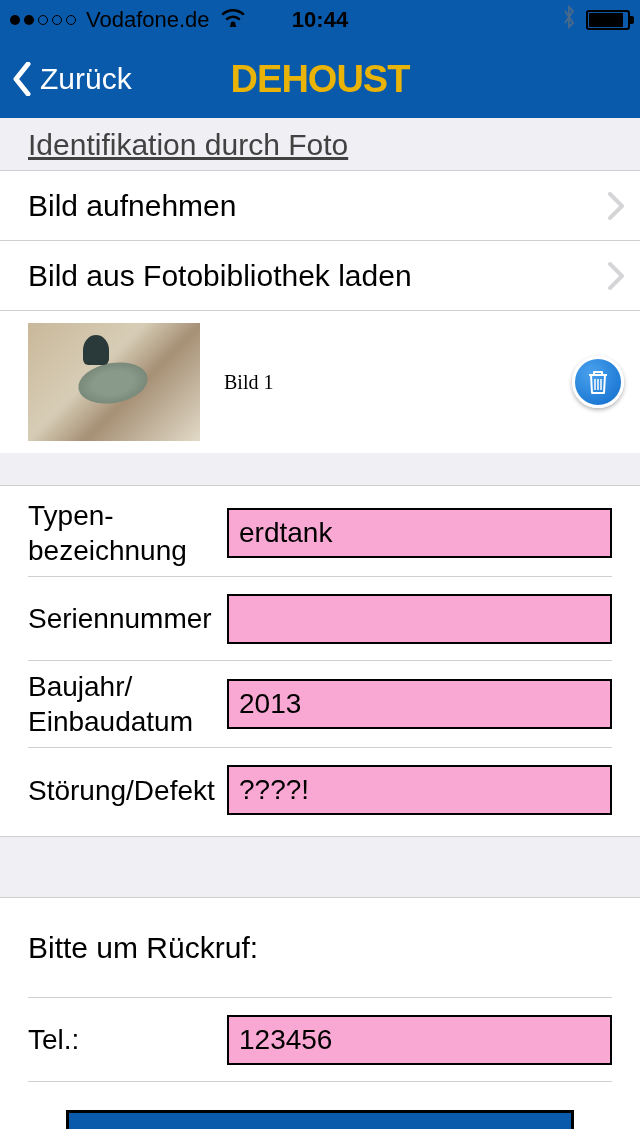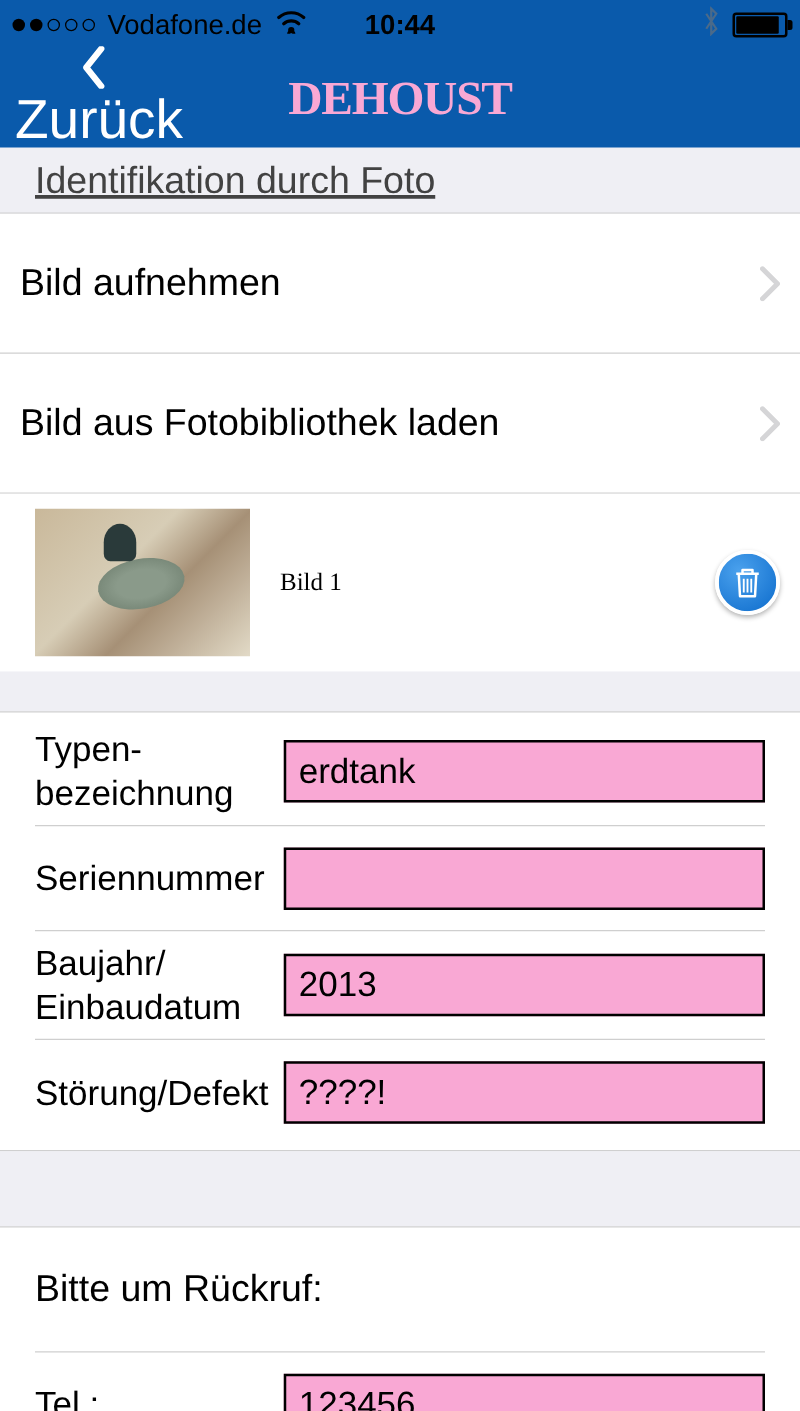--- a/index.html
+++ b/index.html
@@ -50,55 +50,54 @@
       background: #0a5aab;
       display: flex;
       align-items: center;
       position: relative;
       padding: 0 12px;
     }
     .back-button {
       display: flex;
       align-items: center;
       color: #fff;
-      font-size: 44px;
+      font-size: 30px;
       font-weight: 300;
-      flex-direction: column;
     }
     .back-chevron {
       width: 20px;
       height: 34px;
       margin-right: 8px;
     }
     .nav-title {
       position: absolute;
       left: 50%;
       transform: translateX(-50%);
-      color: #f9a8d4;
+      color: #eab308;
       font-size: 38px;
       font-weight: 900;
       letter-spacing: -1px;
-      font-family: Liberation Serif, serif;
+      font-family: Liberation Sans, sans-serif;
     }
     
     .section-header {
       background: #efeff4;
       color: #424242;
       padding: 10px 28px 8px;
       font-size: 30px;
       font-weight: 400;
       border-bottom: 1px solid #cfcfcf;
       text-decoration: underline;
     }
     .list-wrap { background: #fff; }
     .list-item {
       display: flex;
       align-items: center;
-      height: 112px;
-      padding: 0 16px 0 16px;
+      height: 70px;
+      padding: 0 16px 0 28px;
       font-size: 30px;
       color: #000;
       border-bottom: 1px solid #cfcfcf;
       margin-left: 0;
     }
     .list-item .label { flex: 1; }
     .chevron-right {
       width: 16px; height: 28px;
       opacity: .35;
     }

